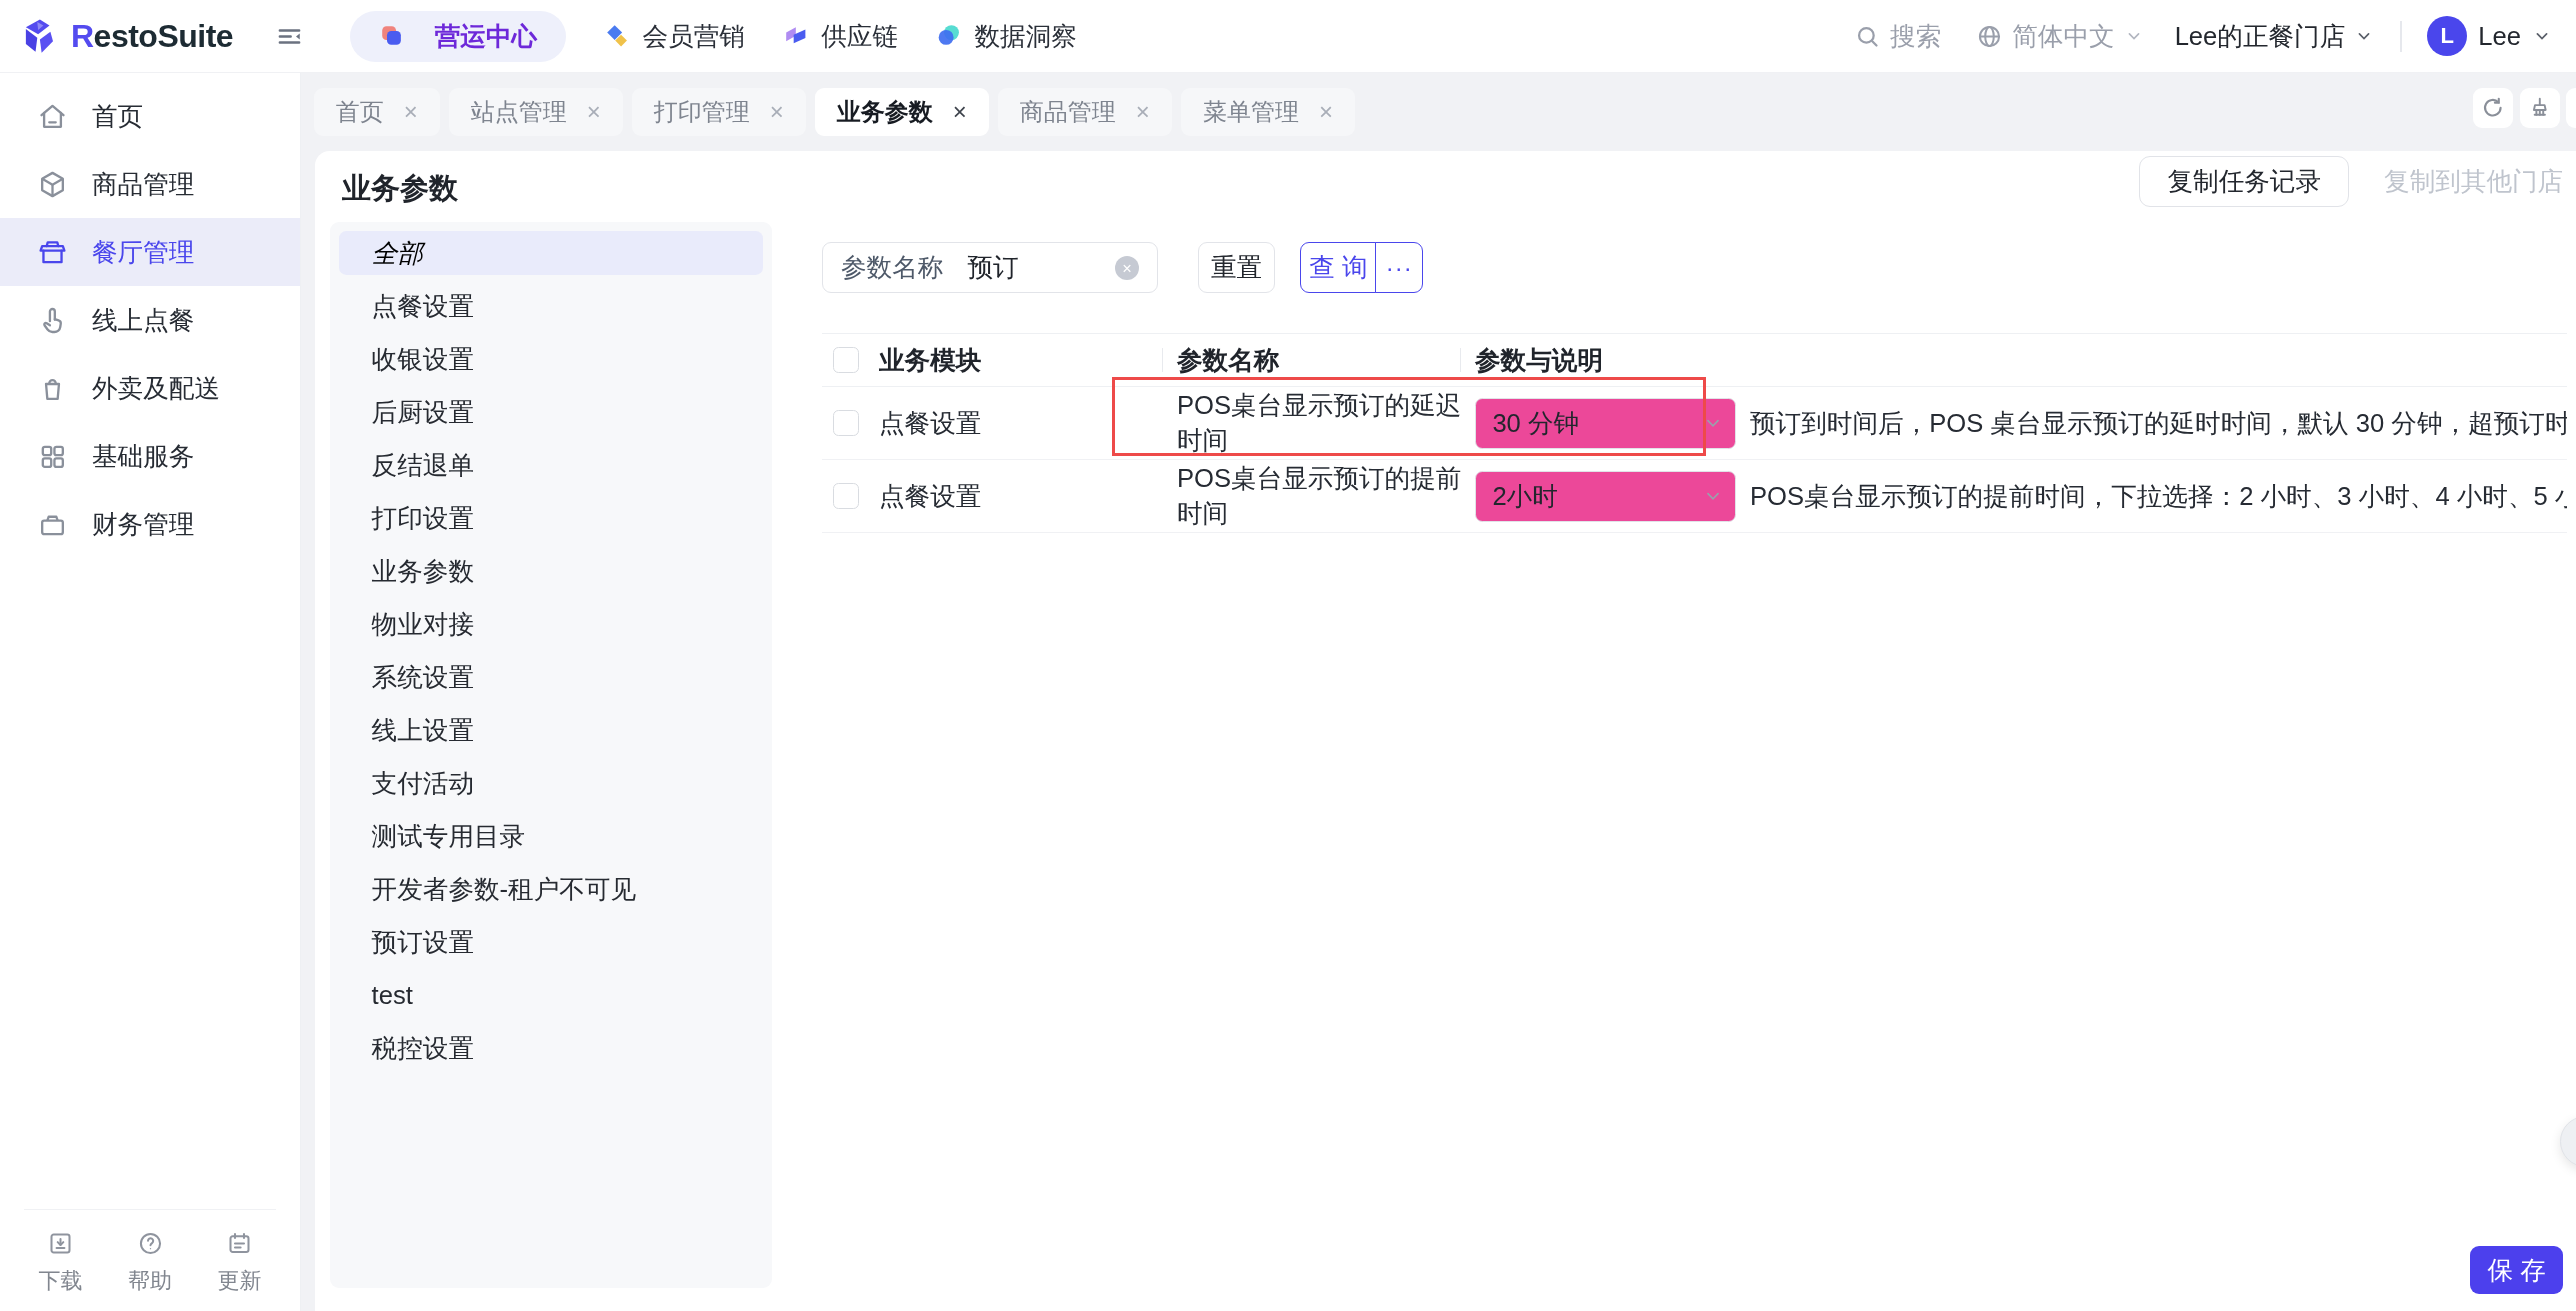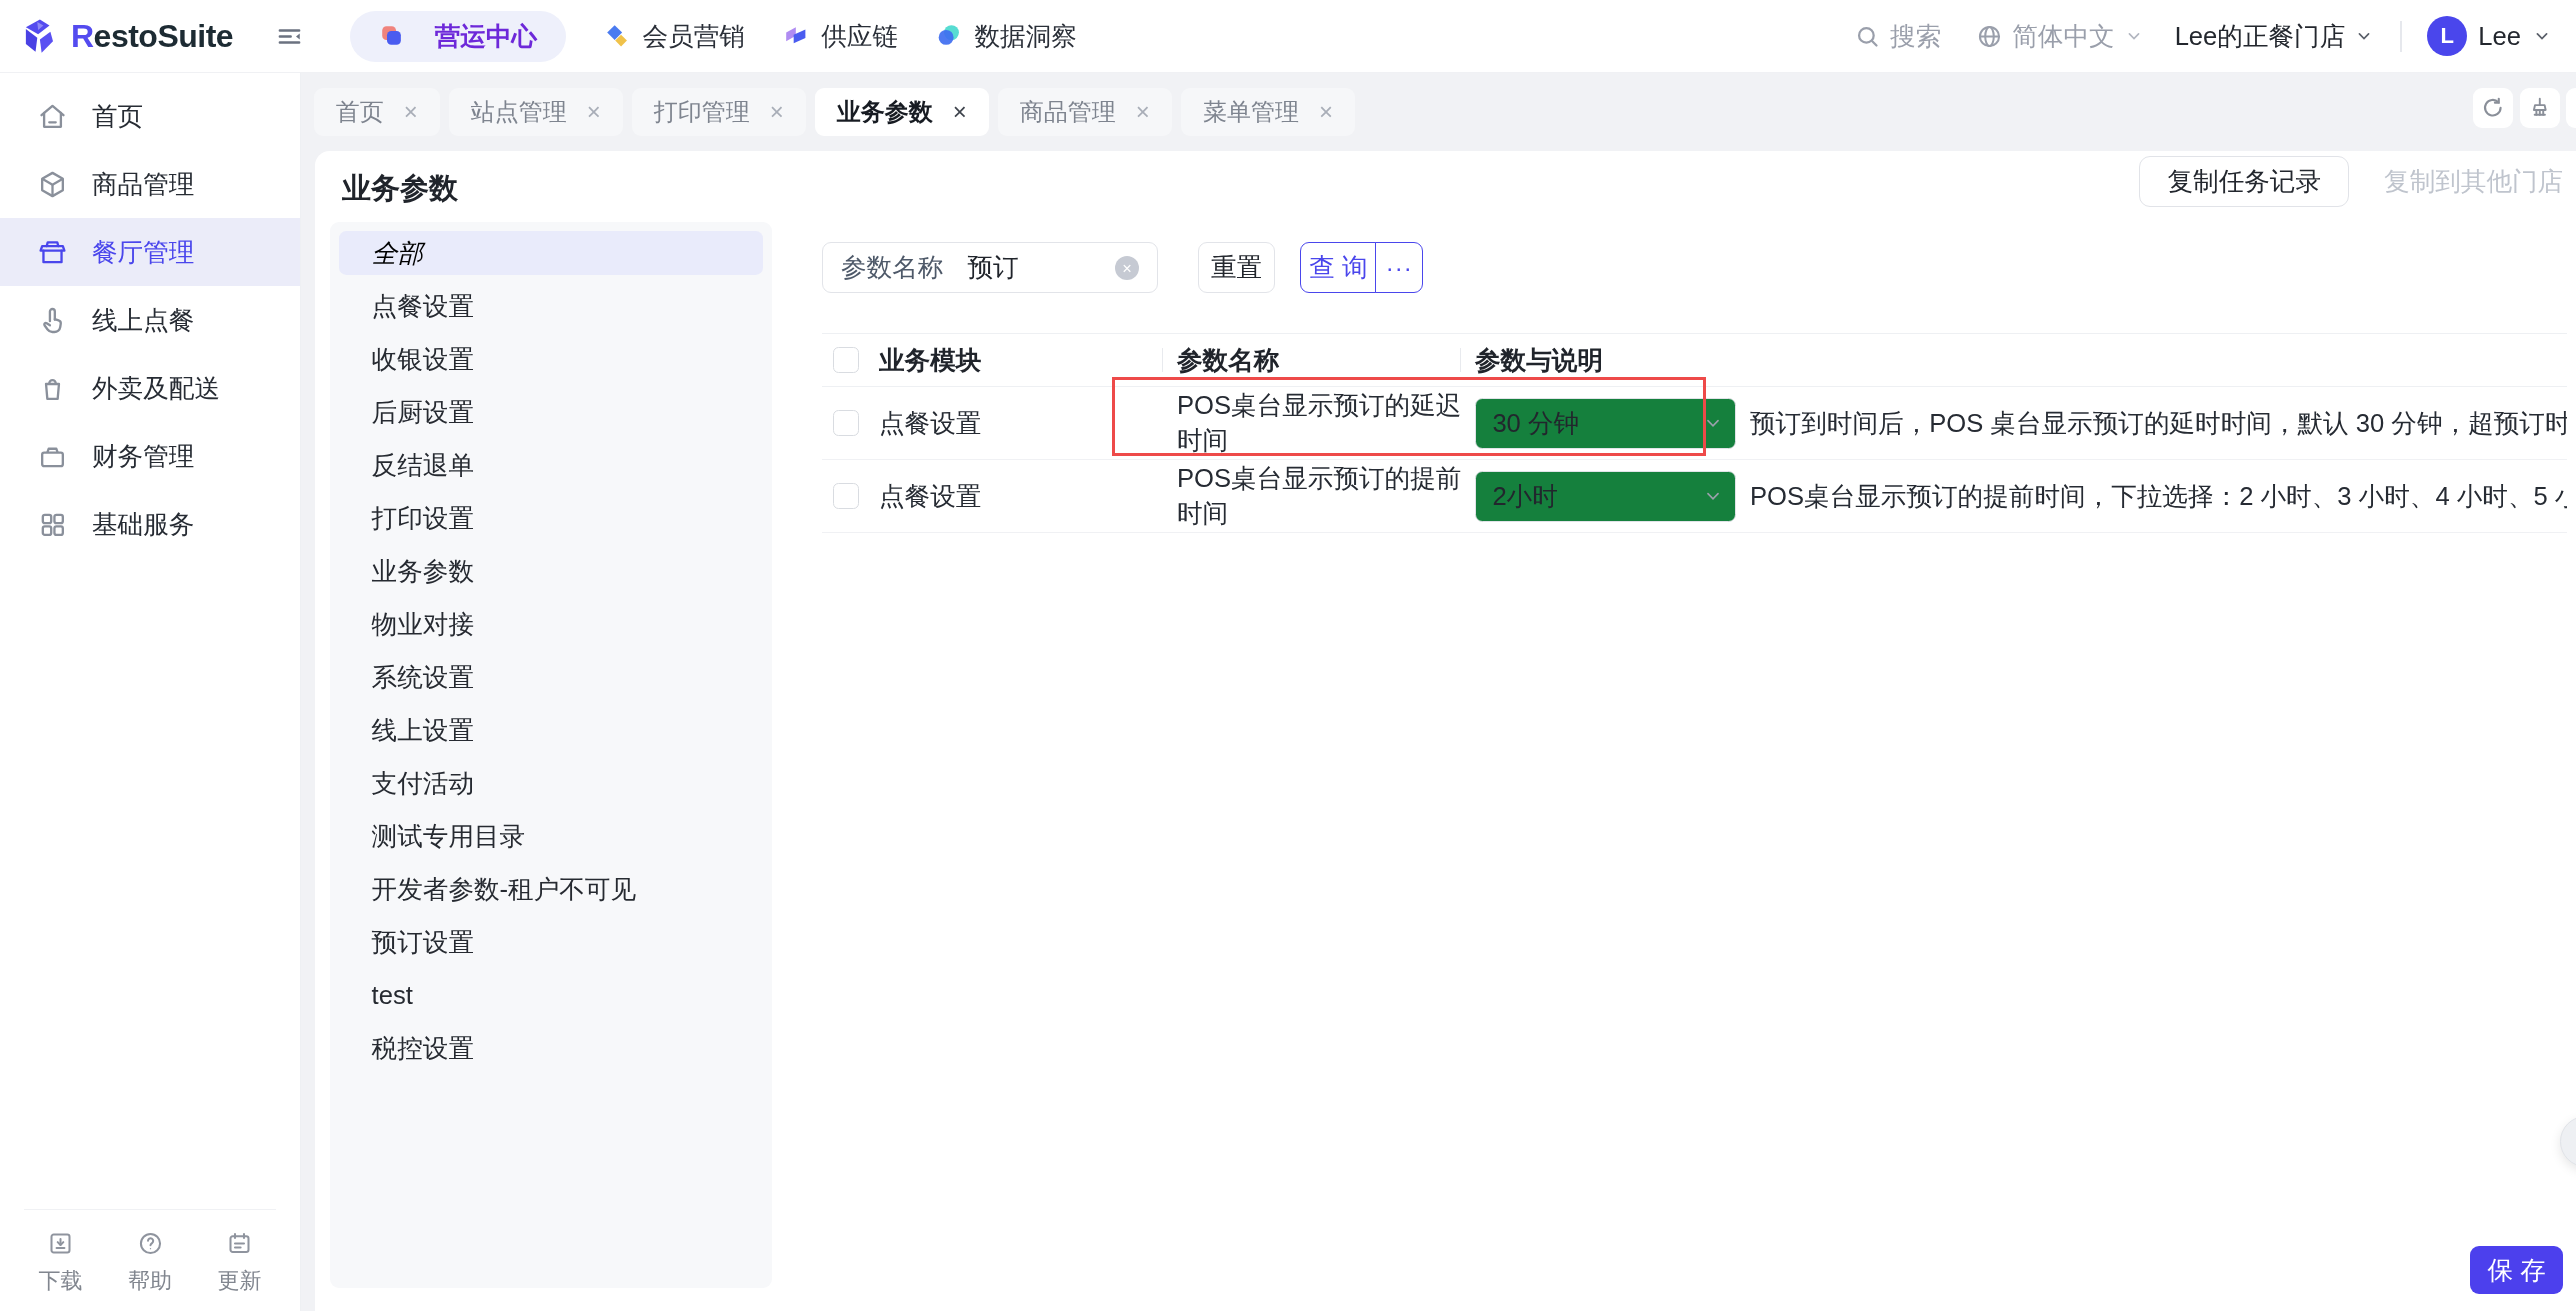--- a/index.html
+++ b/index.html
@@ -99,21 +99,21 @@
   .col-check { width:57px; padding-left:11px; }
   .col-module { width:298px; position:relative; }
   .col-param { width:298px; position:relative; }
   .col-value { width:275px; }
   .col-desc { flex:1; overflow:hidden; white-space:nowrap; }
   .thead .col-module::after, .thead .col-param::after {
     content:""; position:absolute; right:13.7px; top:50%; transform:translateY(-50%);
     width:1.8px; height:24px; background:#e8eaee;
   }
   .checkbox { width:25.6px; height:25.6px; border:1.8px solid #d9dce1; border-radius:5.5px; background:#fff; cursor:pointer; }
-  .select { width:261px; height:51px; border:1.8px solid #e1e3e8; border-radius:7.3px; background:#15803d; display:flex; align-items:center; padding:0 40px 0 16.4px; position:relative; cursor:pointer; }
+  .select { width:261px; height:51px; border:1.8px solid #e1e3e8; border-radius:7.3px; background:#ec4899; display:flex; align-items:center; padding:0 40px 0 16.4px; position:relative; cursor:pointer; }
   .select .sval { font-size:25.6px; color:#22262d; }
   .select .chev { position:absolute; right:11px; top:50%; transform:translateY(-50%); }
 
   
   .red-box { position:absolute; left:797px; top:226px; width:594px; height:79px; border:3.7px solid #ee4a49; z-index:6; pointer-events:none; }
 
   
   .save-btn { position:absolute; right:12.8px; bottom:18px; width:93px; height:48px; background:#4c40ed; border:none; border-radius:9px; color:#ffffff; font-size:25.6px; display:flex; align-items:center; justify-content:center; cursor:pointer; z-index:7; }
 
   
@@ -272,37 +272,37 @@
     <span class="sicon">
       <svg width="31" height="31" viewBox="0 0 24 24" fill="none" stroke-width="1.8" stroke-linejoin="round">
         <path d="M7 8.5h10L16 20H8z"></path>
           <path d="M9.5 8.5V8a2.5 2.5 0 015 0v.5"></path>
       </svg>
     </span>
     <span>外卖及配送</span>
   </div>
   <div class="side-item">
     <span class="sicon">
-      <svg width="31" height="31" viewBox="0 0 24 24" fill="none" stroke-width="1.8" stroke-linejoin="round">
-        <rect x="4" y="9" width="16" height="10.5" rx="1.5"></rect>
-          <path d="M8 9l1-3h6l1 3"></path>
-      </svg>
-    </span>
-    <span>财务管理</span>
-  </div>
-  <div class="side-item">
-    <span class="sicon">
       <svg width="31" height="31" viewBox="0 0 24 24" fill="none" stroke-width="1.8">
         <rect x="4.5" y="4.5" width="6.5" height="6.5" rx="1.5"></rect>
           <rect x="13.5" y="4.5" width="6.5" height="6.5" rx="1.5"></rect>
         <rect x="4.5" y="13.5" width="6.5" height="6.5" rx="1.5"></rect>
           <rect x="13.5" y="13.5" width="6.5" height="6.5" rx="1.5"></rect>
       </svg>
     </span>
     <span>基础服务</span>
+  </div>
+  <div class="side-item">
+    <span class="sicon">
+      <svg width="31" height="31" viewBox="0 0 24 24" fill="none" stroke-width="1.8" stroke-linejoin="round">
+        <rect x="4" y="9" width="16" height="10.5" rx="1.5"></rect>
+          <path d="M8 9l1-3h6l1 3"></path>
+      </svg>
+    </span>
+    <span>财务管理</span>
   </div>
 
   <div class="side-footer">
     <div class="foot-item">
       <span>
         <svg width="27" height="27" viewBox="0 0 24 24" fill="none" stroke="#8f949e" stroke-width="1.8" stroke-linecap="round" stroke-linejoin="round">
           <rect x="4" y="4" width="16" height="16" rx="2"></rect>
             <path d="M12 8v5"></path>
             <path d="M9.5 10.8L12 13.3l2.5-2.5"></path>
             <path d="M8.5 16h7"></path>

